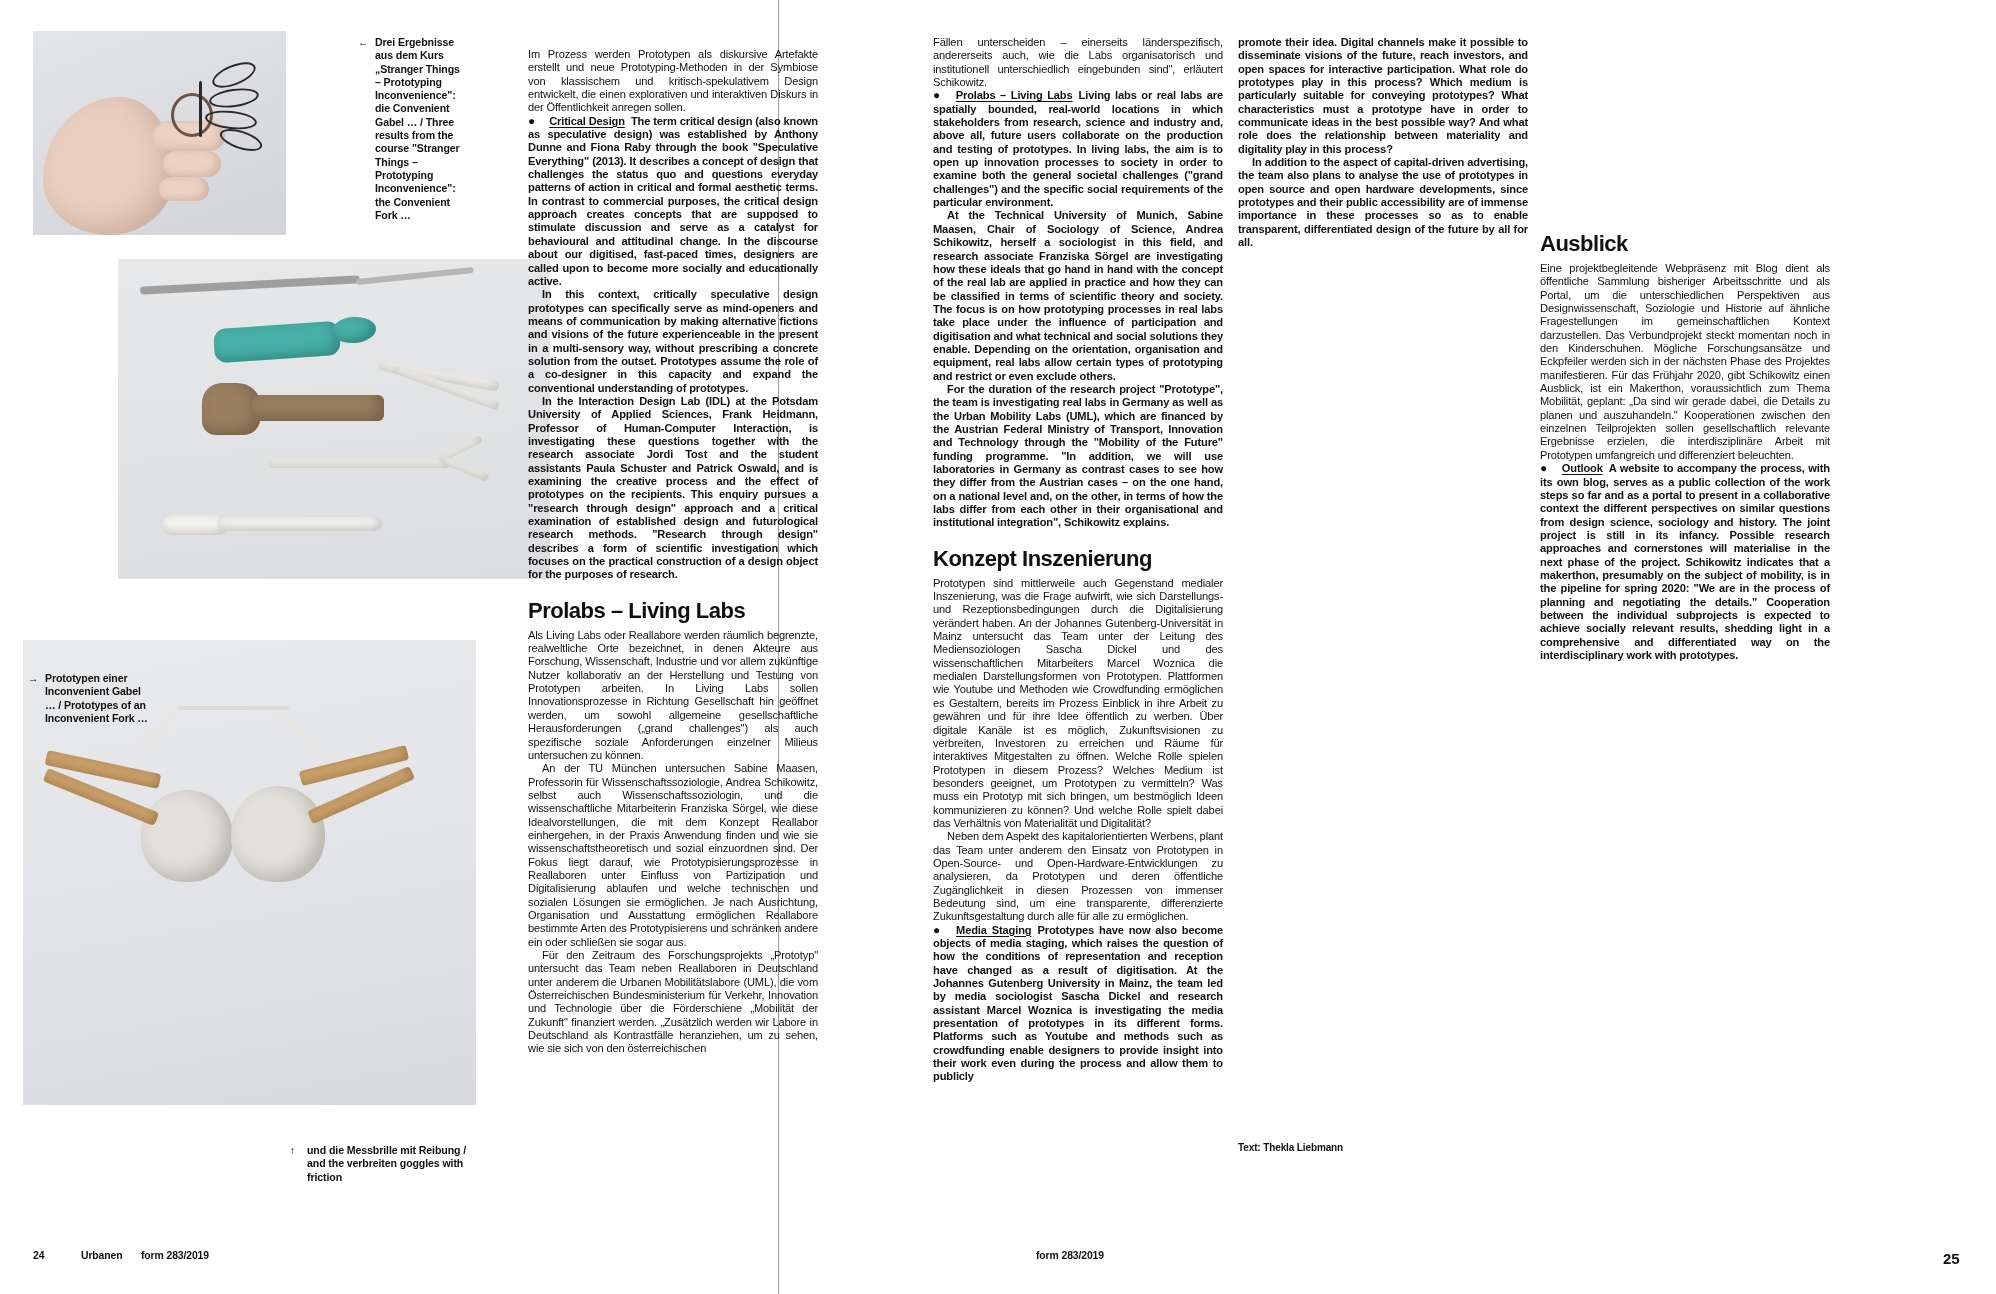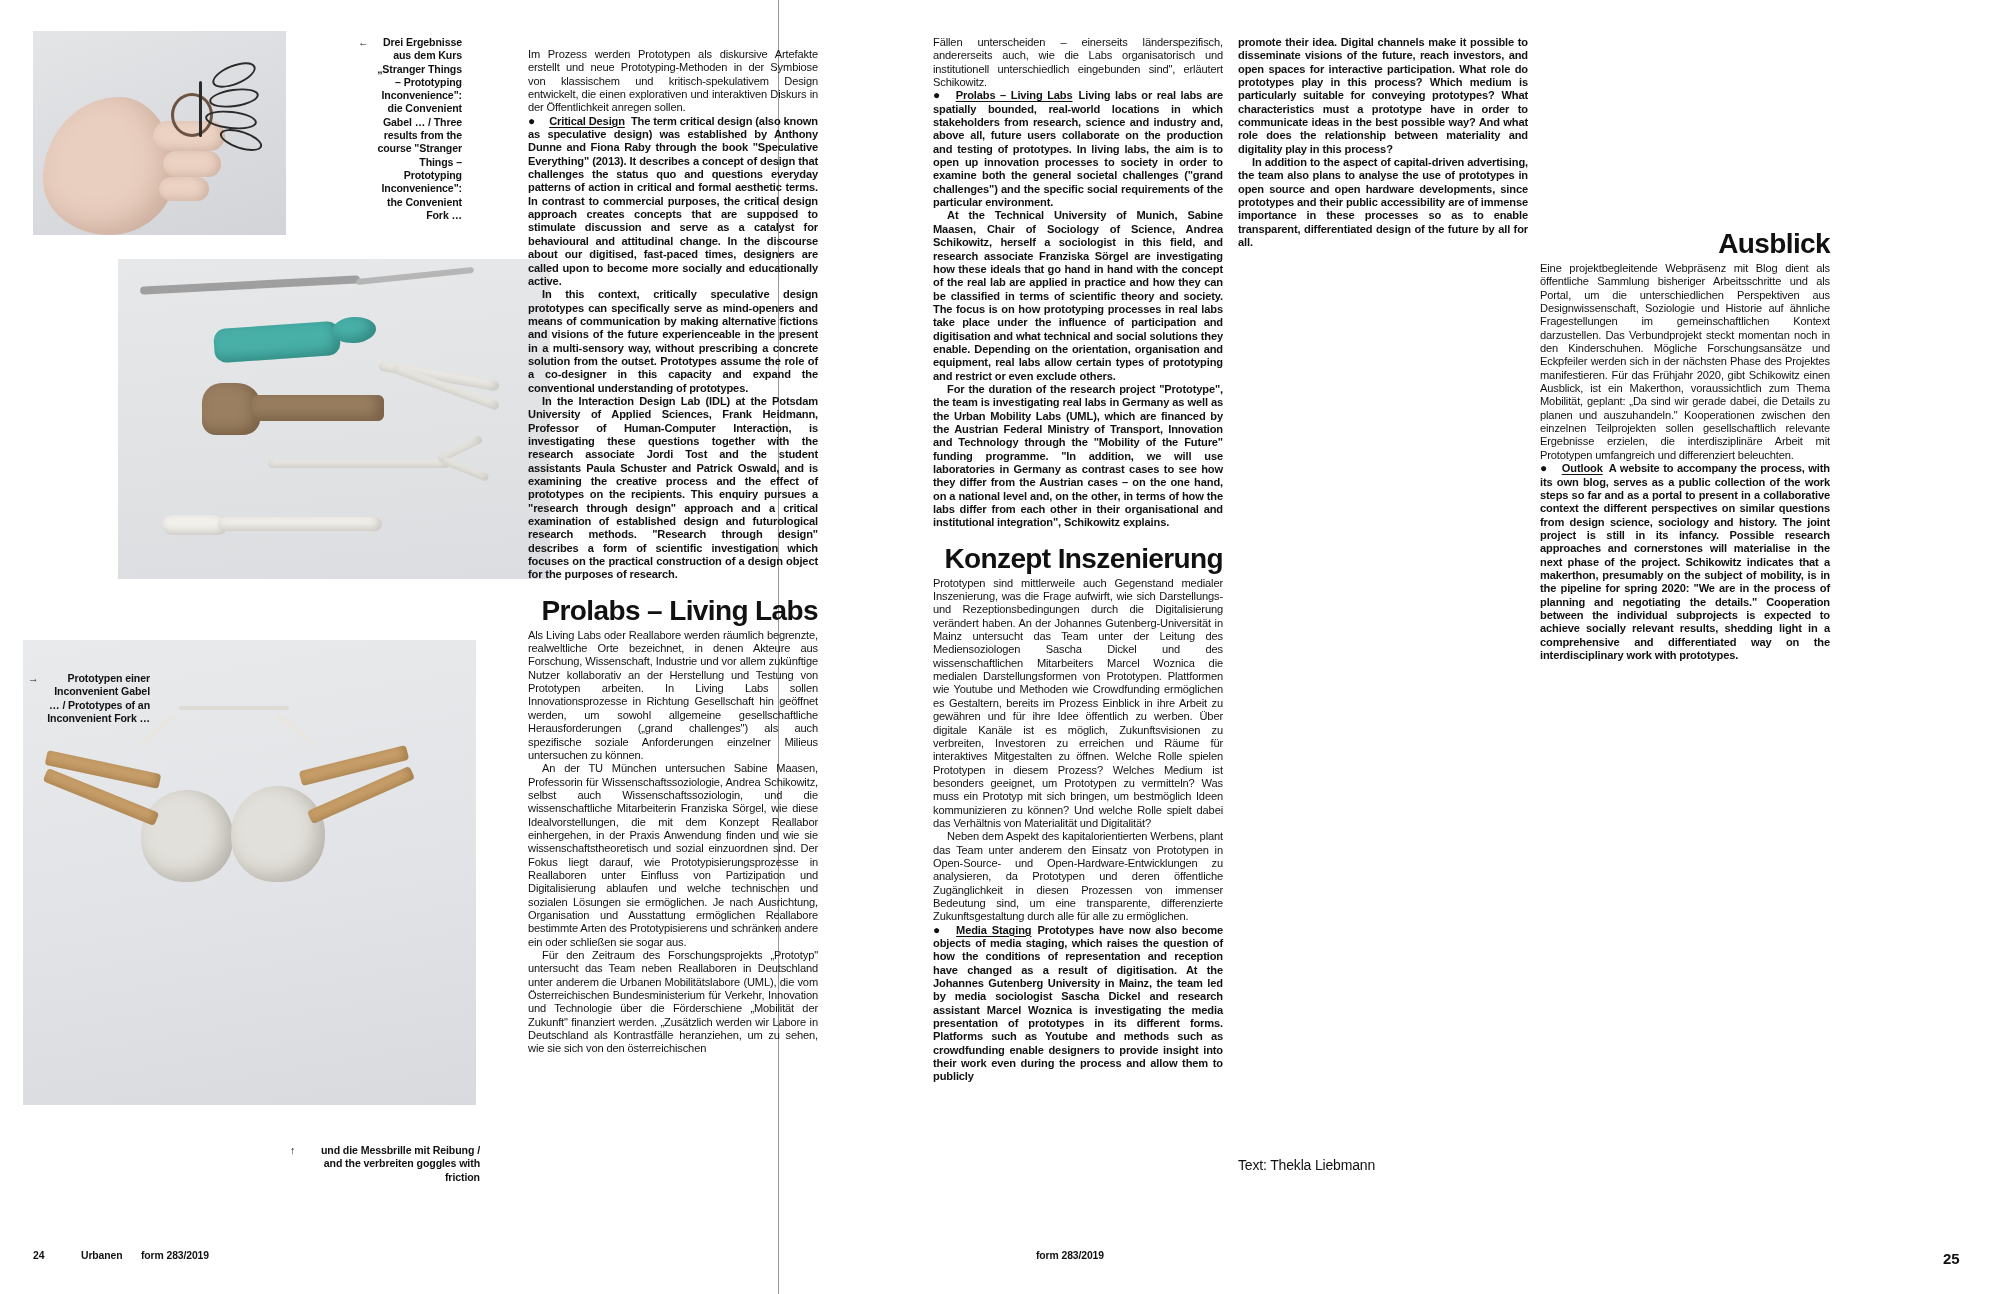--- a/index.html
+++ b/index.html
@@ -72,21 +72,21 @@
 
   
   .caption {
     position:absolute;
     font-size:10.6px; line-height:13.3px; font-weight:700;
     color:#111; letter-spacing:-0.01em;
   }
   .caption .arrow {
     position:absolute; left:0; top:0; font-weight:700;
   }
-  .caption .ctext { display:block; margin-left:17px;text-align:right; }
+  .caption .ctext { display:block; margin-left:17px; }
 
   #caption-top { left:358px; top:36px; width:104px; }
   #caption-left { left:28px; top:672px; width:122px; }
   #caption-bottom { left:290px; top:1144px; width:190px; }
 
   
   .col {
     position:absolute; top:36px; width:290px; height:1160px;
     font-size:11.1px; line-height:13.35px;
     text-align:justify;
@@ -99,38 +99,37 @@
   #col-3 { left:1238px; }
   #col-4 { left:1540px; }
 
   .col p { margin:0; text-align:justify; }
   .col p.indent { text-indent:14px; }
   .en { font-weight:700; }
   .de { font-weight:400; }
 
   .headline {
     display:block;
-    font-size:28px; line-height:30px; font-weight:700;
+    font-size:22px; line-height:30px; font-weight:700;
     letter-spacing:-0.022em;
     margin:14px 0 3px 0;
-    text-align:right;
+    text-align:left;
   }
   .headline-first { margin-top:19px; }
 
   .bullet-para { text-indent:0; position:relative; padding-left:0; }
   .bullet-dot { font-size:12px; }
   .bullet-gap { display:inline-block; width:14px; }
   .term { font-weight:700; text-decoration:underline; text-underline-offset:2px; }
   .term-gap { display:inline-block; width:6px; }
 
   .credit {
     position:absolute; left:1238px; top:1141px;
-    font-size:14px; line-height:13.35px; font-weight:400; color:#111;
+    font-size:10px; line-height:13.35px; font-weight:700; color:#111;
     letter-spacing:-0.012em;
-    margin-top:18px;
   }
 
   
   .footer { position:absolute; bottom:0; height:60px; font-size:10.4px; font-weight:700; color:#111; letter-spacing:-0.01em;}
   #footer-left { left:33px; top:1250px; }
   #footer-left .pg { display:inline-block; width:48px; }
   #footer-left .sec { display:inline-block; width:60px; }
   #footer-right { left:1036px; top:1250px; }
   #footer-pageno-right { position:absolute; left:1943px; top:1250px;
       font-size:15px; font-weight:700; color:#111; }

